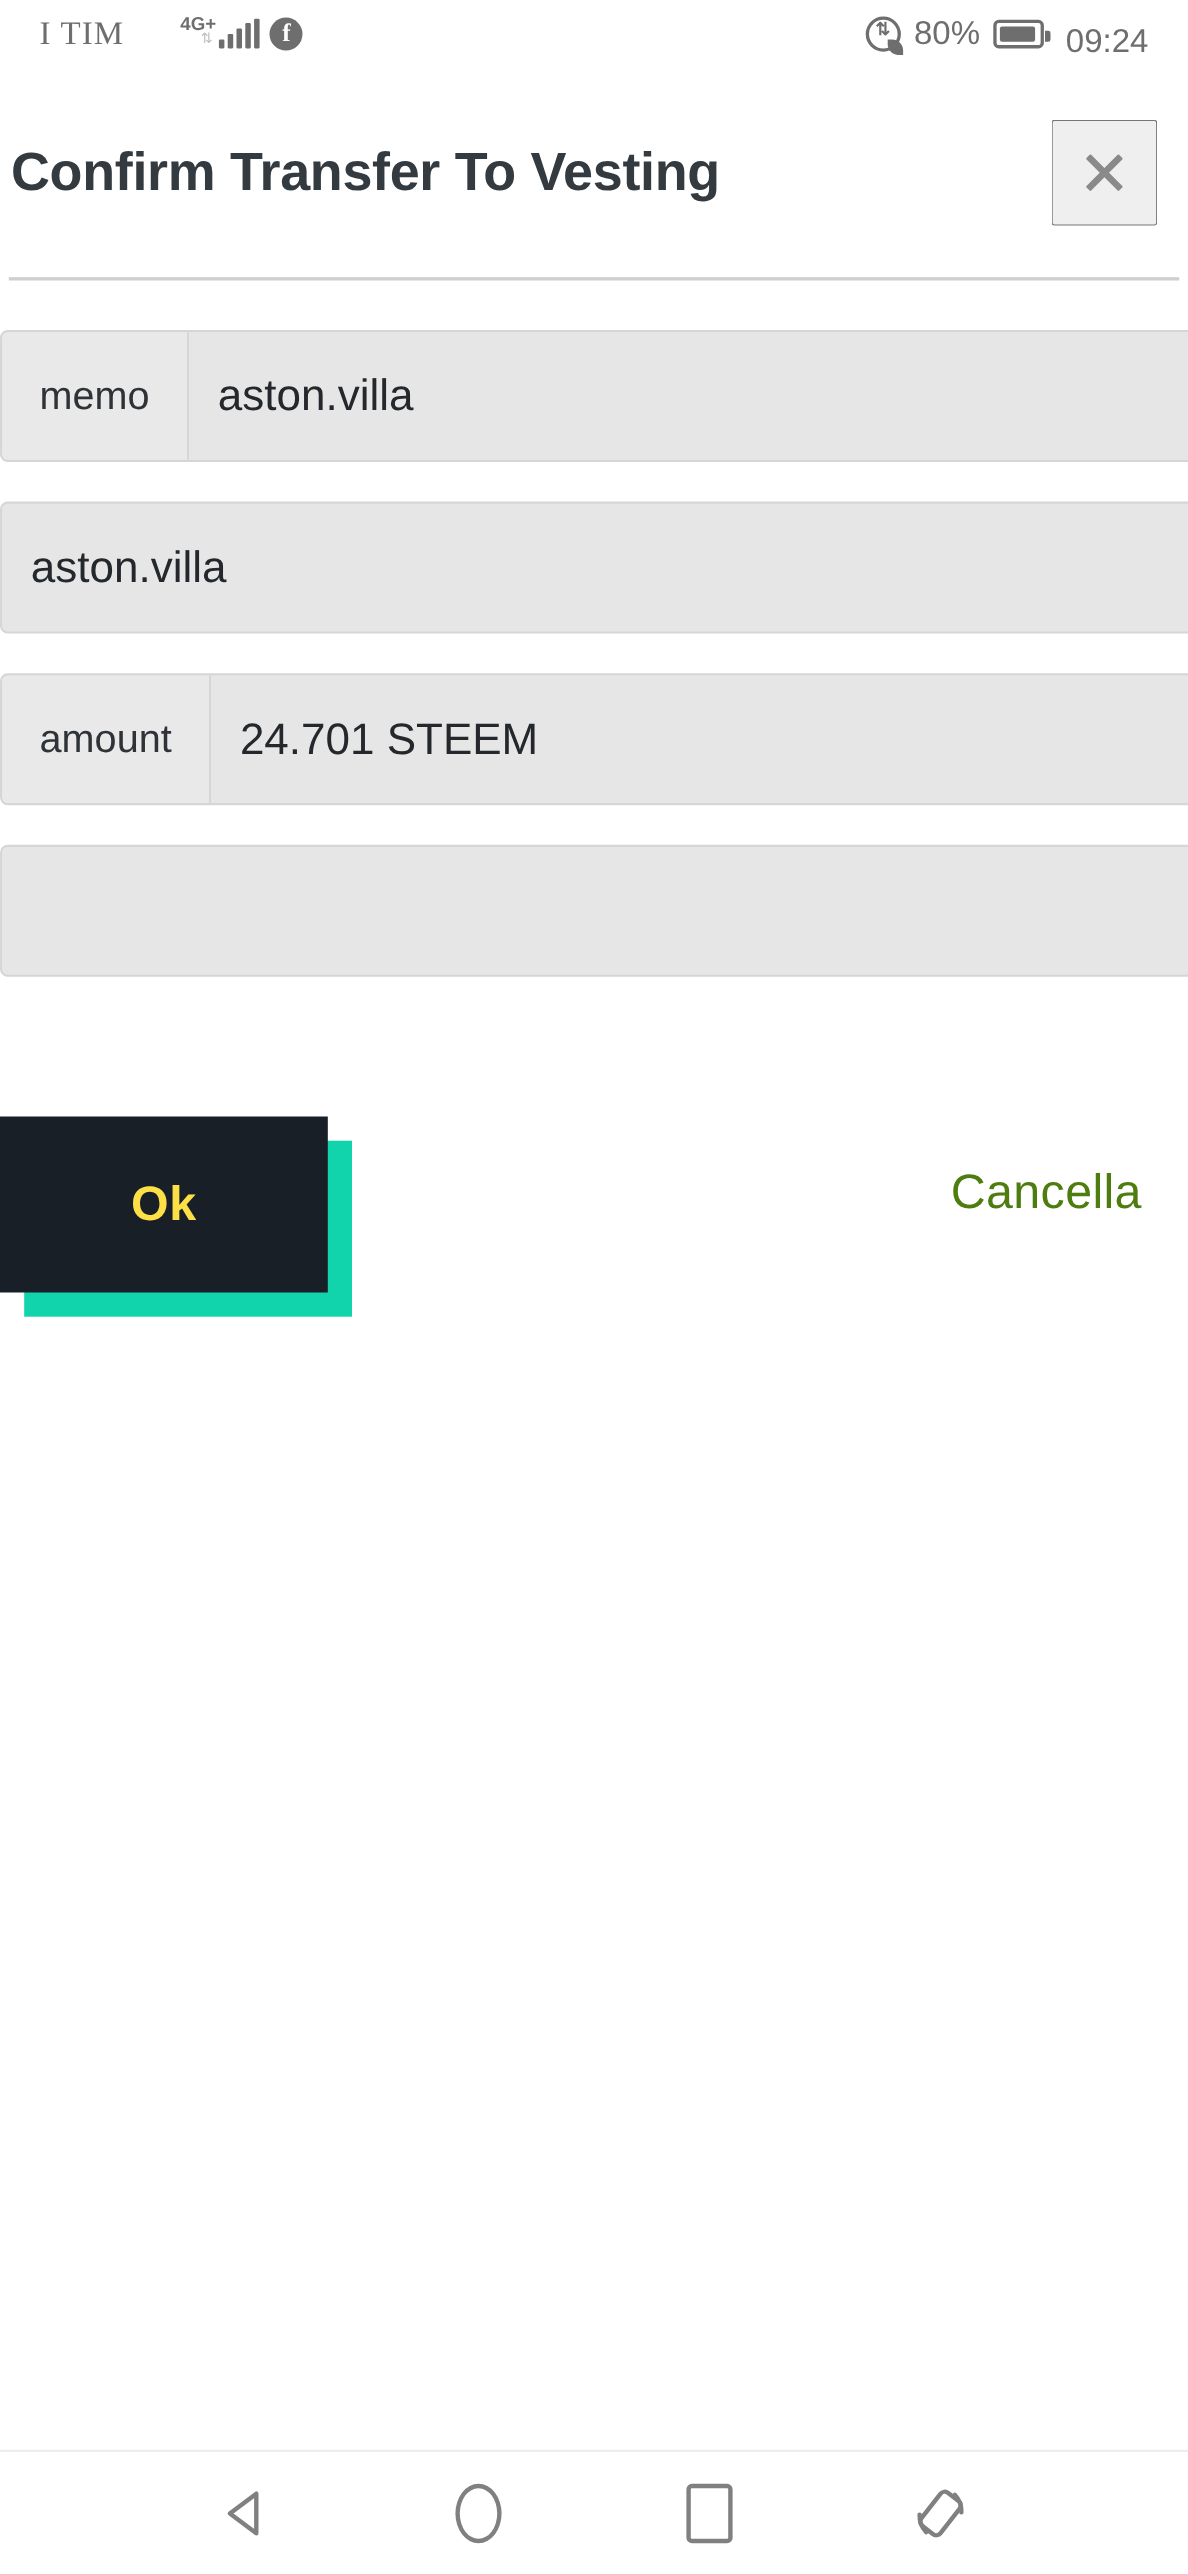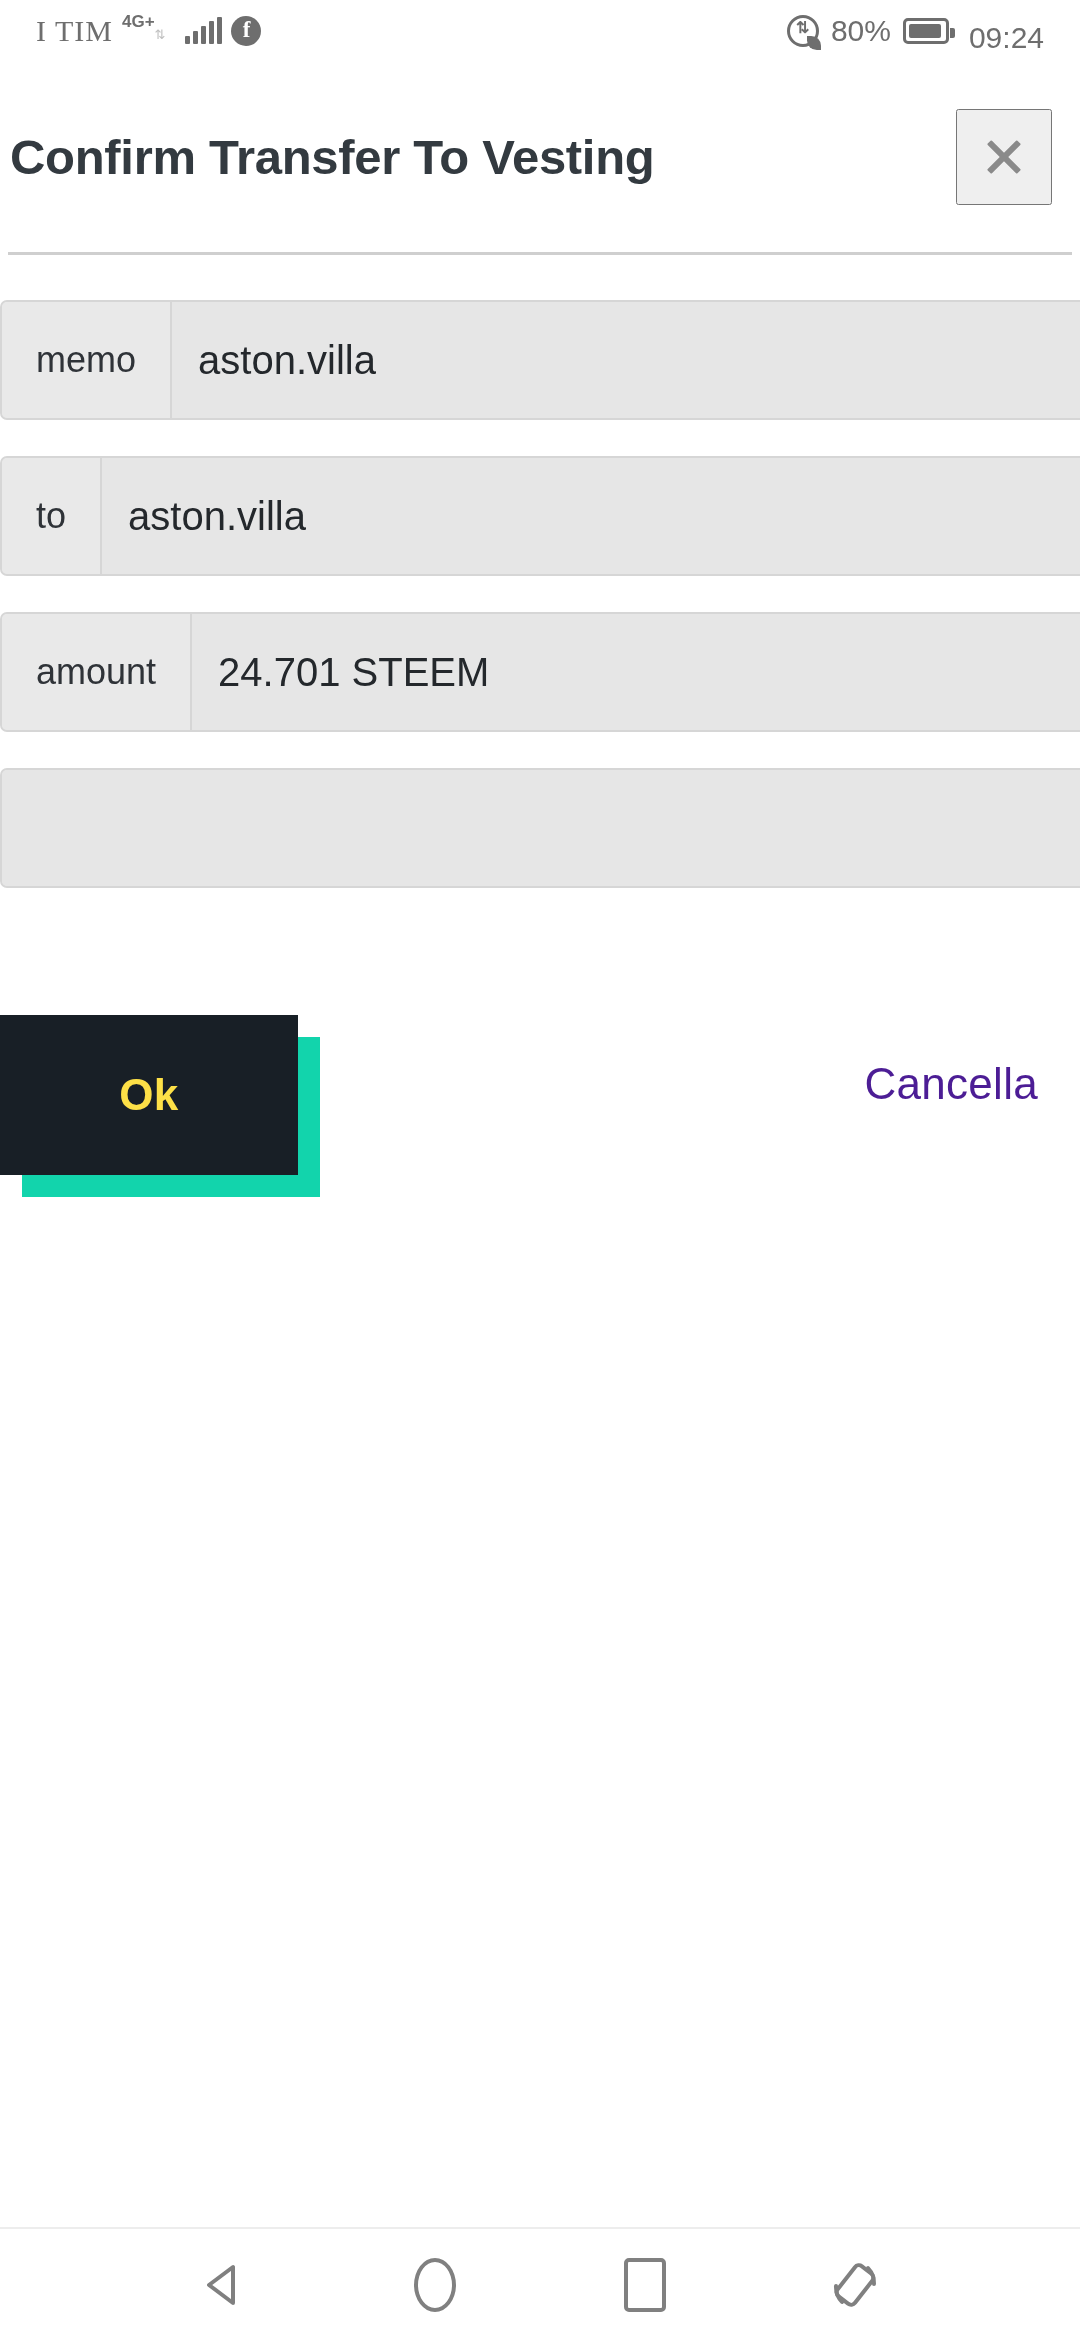--- a/index.html
+++ b/index.html
@@ -16,21 +16,21 @@
     position:absolute; top:0; left:0; width:1080px; height:62px;
     display:flex; align-items:center; justify-content:space-between;
     padding:0 36px;
   }
   .sb-left { display:flex; align-items:center; gap:9px; }
   .sb-right { display:flex; align-items:center; gap:12px; }
   .sb-carrier {
     font-size:30px; color:#6e6e6e; letter-spacing:1px;
     font-family:Liberation Serif, serif; white-space:nowrap;
   }
-  .net-wrap { display:flex; align-items:flex-end; gap:16px; position:relative; }
+  .net-wrap { display:flex; align-items:flex-end; gap:2px; position:relative;margin-left:42px; }
   .net-label {
     font-size:17px; color:#6e6e6e; font-weight:bold;
     position:relative; top:-12px; letter-spacing:0px;
   }
   .net-arrows { font-size:13px; color:#c0c0c0; position:relative; top:-2px; left:-16px; }
   .bars { display:flex; align-items:flex-end; gap:3px; height:26px; margin-left:-12px; }
   .bars i { display:block; width:5px; background:#6e6e6e; border-radius:1px; }
   .bars i:nth-child(1){height:8px;}
   .bars i:nth-child(2){height:13px;}
   .bars i:nth-child(3){height:18px;}
@@ -137,21 +137,21 @@
     width:298px; height:160px; background:#181f26;
     display:flex; align-items:center; justify-content:center;
     border:none; cursor:pointer;
   }
   .ok-btn span {
     color:#fde047; font-size:44px; font-weight:bold; letter-spacing:0.5px;
   }
   .cancel-btn {
     position:absolute; right:42px; top:44px;
     background:none; border:none; cursor:pointer;
-    font-size:44px; color:#4c1d95; letter-spacing:0.3px;
+    font-size:44px; color:#4d7c0f; letter-spacing:0.3px;
     font-family:"Liberation Sans", sans-serif;
   }
 
   
   .navbar {
     position:absolute; bottom:0; left:0; width:1080px; height:113px;
     border-top:2px solid #ededed; background:#ffffff;
     display:flex; align-items:center; justify-content:space-around;
     padding:0 120px;
   }
@@ -213,21 +213,20 @@
   <div class="divider"></div>
 
   <div class="form">
 
     <div class="row">
       <div class="label-cell">memo</div>
       <div class="value-cell">aston.villa</div>
     </div>
 
     <div class="row">
-      <div class="label-cell">to</div>
       <div class="value-cell">aston.villa</div>
     </div>
 
     <div class="row">
       <div class="label-cell">amount</div>
       <div class="value-cell">24.701 STEEM</div>
     </div>
 
     <div class="row memo-row">
       <div class="value-cell"></div>

